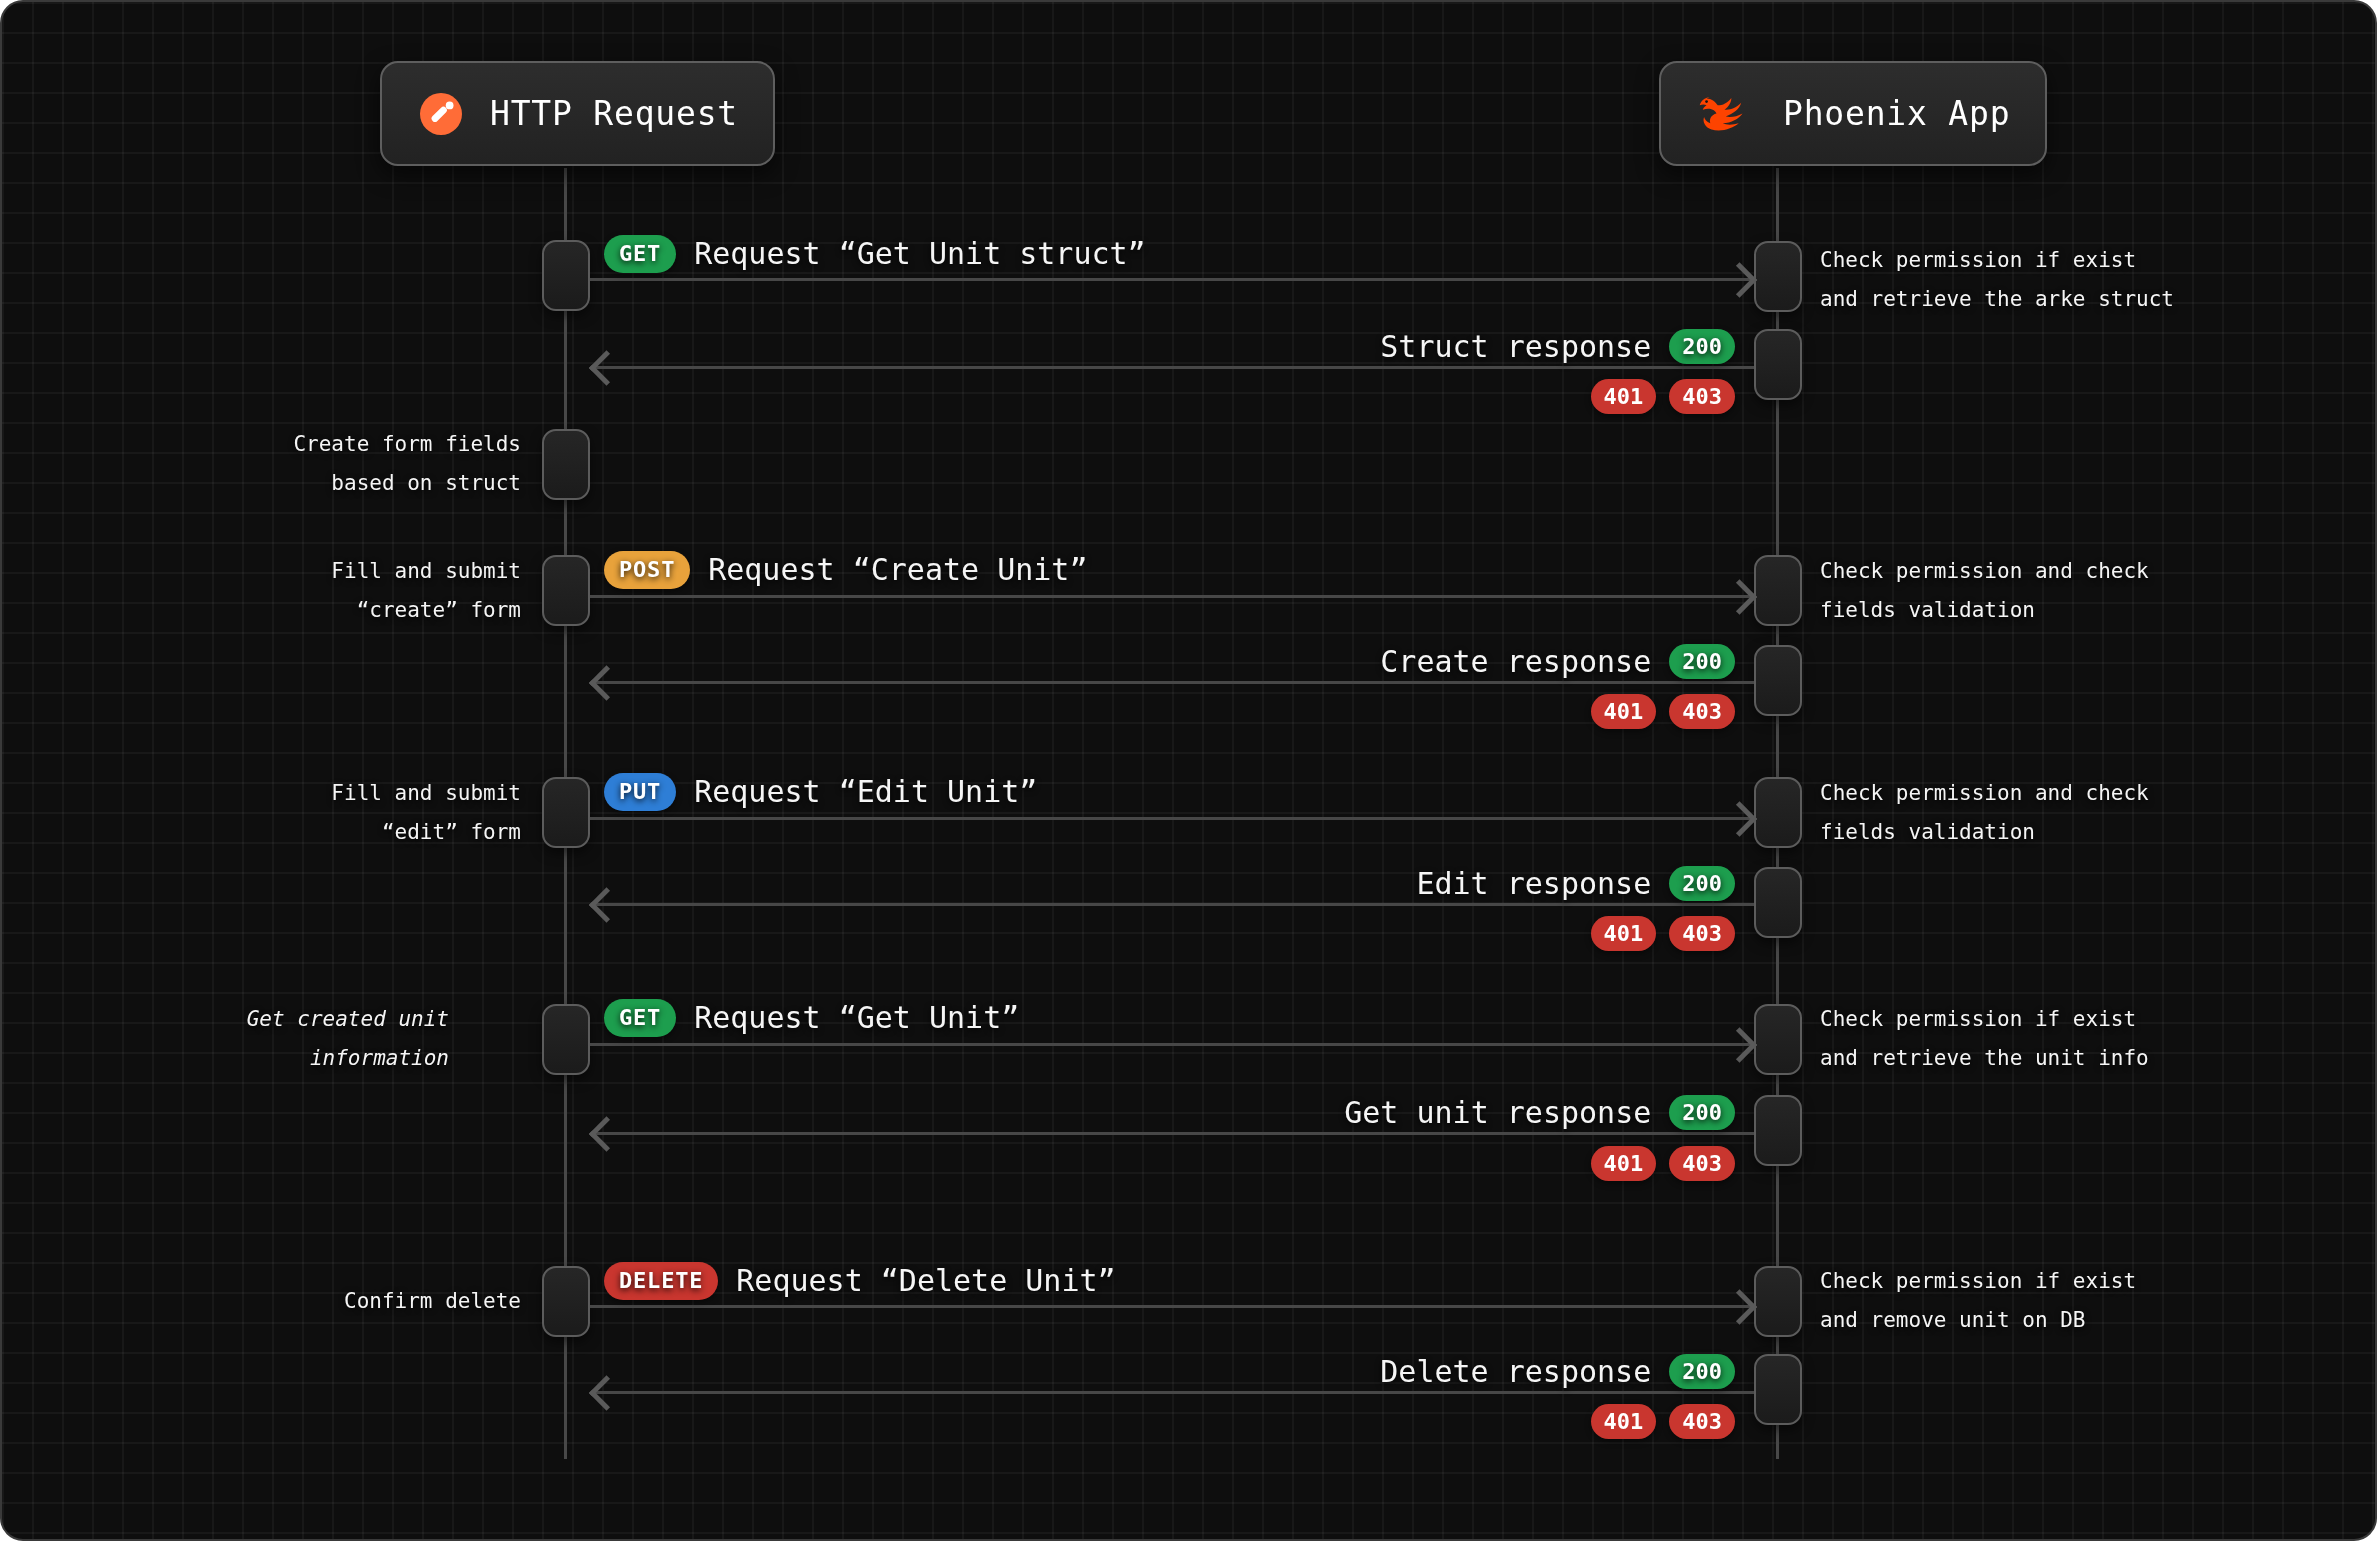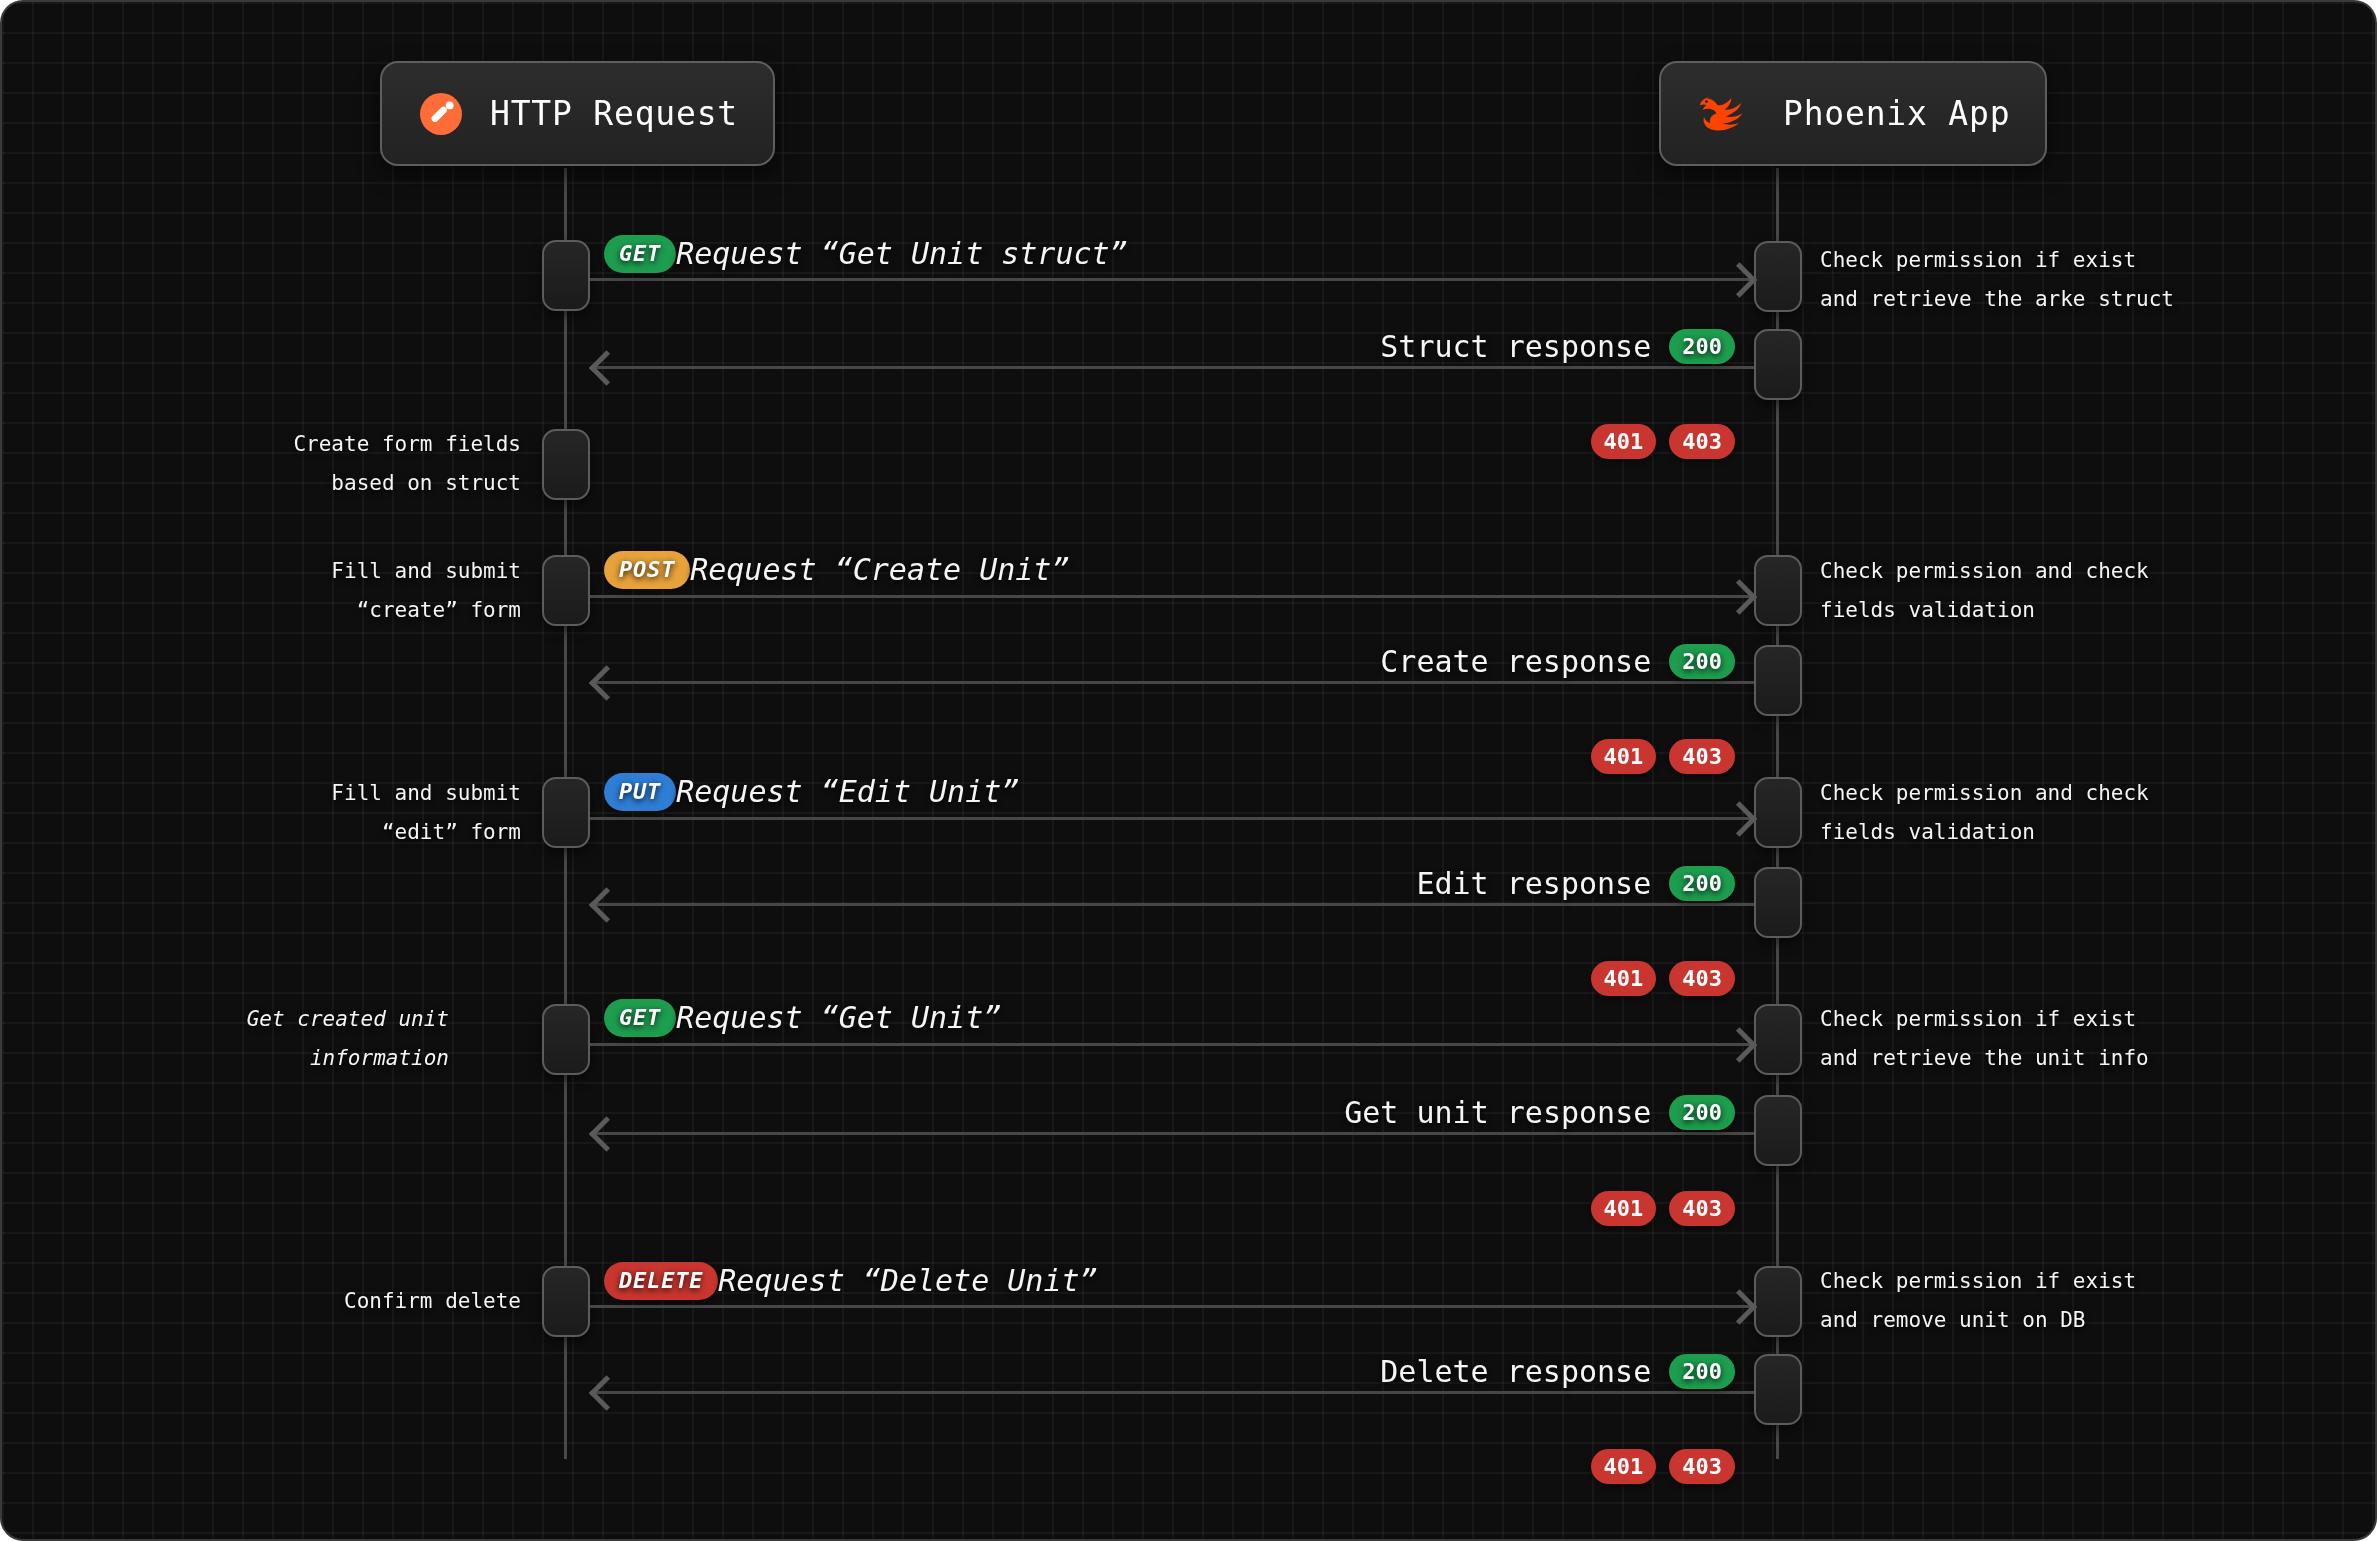--- a/index.html
+++ b/index.html
@@ -80,42 +80,41 @@
     border-top: 5px solid #5a5a5a;
     border-left: 5px solid #5a5a5a;
     transform: translateY(-50%) rotate(-45deg);
   }
   
   .msg {
     position: absolute;
     height: 39px;
     display: flex;
     align-items: center;
-    font-size: 30px;
-    white-space: nowrap;
-    text-shadow: 0 1.6px 6.6px rgba(0,0,0,0.9);
-    font-style: italic;
-  }
-  .resp {
-    position: absolute;
-    height: 38px;
-    display: flex;
-    align-items: center;
     gap: 18px;
     font-size: 30px;
     white-space: nowrap;
     text-shadow: 0 1.6px 6.6px rgba(0,0,0,0.9);
   }
+  .resp {
+    position: absolute;
+    height: 38px;
+    display: flex;
+    align-items: center;
+    gap: 18px;
+    font-size: 30px;
+    white-space: nowrap;
+    text-shadow: 0 1.6px 6.6px rgba(0,0,0,0.9);
+  }
   .status-row {
     position: absolute;
     height: 35px;
     display: flex;
     align-items: center;
     gap: 13px;
-    margin-top: 45px;
   }
   .badge {
     display: inline-flex;
     align-items: center;
     justify-content: center;
     border-radius: 821px;
     color: #ffffff;
     font-weight: bold;
     box-shadow: 0 2.5px 6.6px rgba(0,0,0,0.45);
   }

